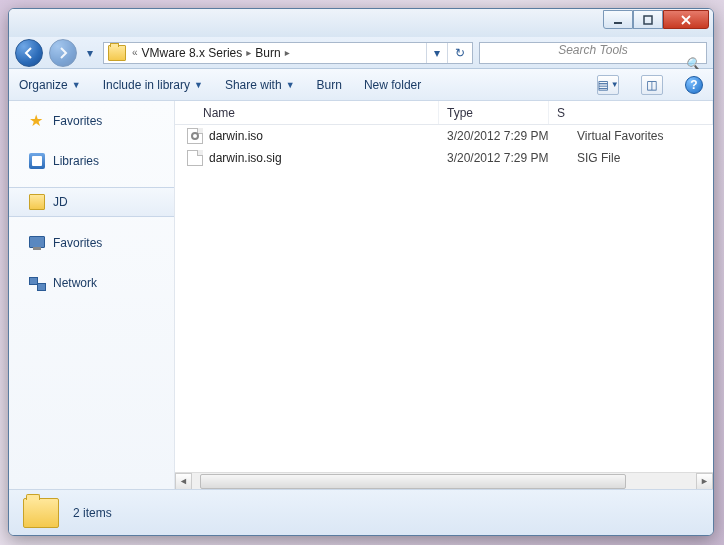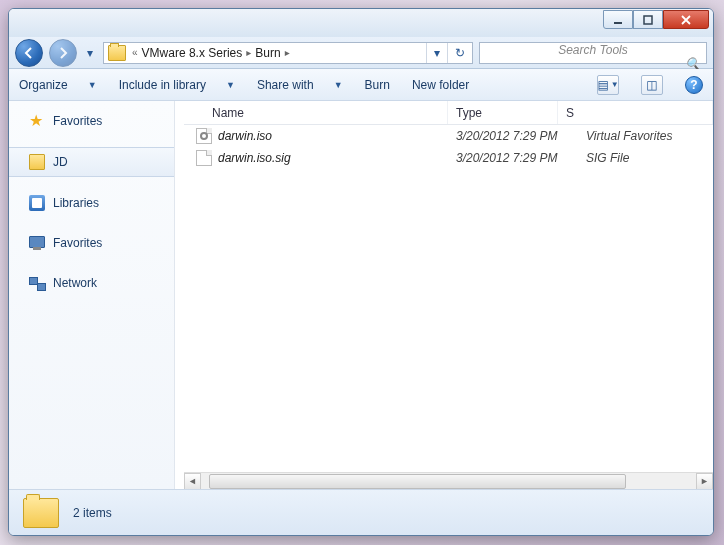--- a/index.html
+++ b/index.html
@@ -98,21 +98,21 @@
   .searchbox .mag { margin-left:auto; color:#2a5a95; }
   
   .toolbar {
     height: 32px;
     background: linear-gradient(#f5f9fe,#e3edf8);
     border-bottom: 1px solid #cbd8e8;
     display: flex; align-items: center;
     padding: 0 10px; gap: 22px;
     color: #1b3c66;
   }
-  .tbtn { display:flex; align-items:center; gap:20px;justify-content:space-between; }
+  .tbtn { display:flex; align-items:center; gap:4px;justify-content:space-between; }
   .tbtn .dd { font-size:9px; color:#2a5a95;}
   .toolbar .spacer { flex:1; }
   .ticon { width:22px; height:20px; border:1px solid #a8bcd4; background:linear-gradient(#fefefe,#e4ecf6); border-radius:2px; display:flex;align-items:center;justify-content:center; color:#2a5a95; }
   .help { width:18px;height:18px;border-radius:50%; background:radial-gradient(circle at 30% 25%, #7ec0ff, #1e6fc7); color:#fff; display:flex;align-items:center;justify-content:center; font-weight:bold; font-size:12px; border:1px solid #1a5aa3;}
   
   .body { flex:1; display:flex; background:#fff; }
   .sidebar {
     width: 166px;
     border-right: 1px solid #e0e6ee;
     background: linear-gradient(#fafcfe,#f2f6fb);
@@ -131,35 +131,35 @@
   }
   .sic { width:16px; height:16px; position:relative; }
   .sic.star { color:#f2b01e; font-size:16px; line-height:16px; }
   .sic.lib { background:linear-gradient(#6fa7e6,#2b6bb8); border-radius:2px; }
   .sic.lib::after{content:"";position:absolute;inset:3px;background:#fff;border-radius:1px;}
   .sic.user { background:linear-gradient(#ffe79a,#f4c94e); border:1px solid #c9a227; border-radius:1px;}
   .sic.comp::before{content:"";position:absolute;left:0;top:1px;width:14px;height:10px;background:#5a88c0;border:1px solid #2a5a95;border-radius:1px;}
   .sic.comp::after{content:"";position:absolute;left:4px;top:12px;width:8px;height:3px;background:#888;}
   .sic.net::before{content:"";position:absolute;left:0;top:2px;width:7px;height:6px;background:#5a88c0;border:1px solid #2a5a95;}
   .sic.net::after{content:"";position:absolute;left:8px;top:8px;width:7px;height:6px;background:#5a88c0;border:1px solid #2a5a95;}
-  .main { flex:1; display:flex; flex-direction:column;margin-left:9px; }
+  .main { flex:1; display:flex; flex-direction:column; }
   .cols {
     height: 24px;
     border-bottom: 1px solid #e4e8ee;
     display:flex; align-items:center;
     color:#334; font-size:12px;
   }
   .col { padding: 0 8px; border-right:1px solid #eef1f5; height:100%; display:flex; align-items:center;}
   .col.name{ width:264px; padding-left:28px; }
   .col.date{ width:130px; }
   .col.type{ width:110px; }
   .col.size{ flex:1; }
   .filelist { flex:1; overflow:hidden; }
   .row { display:flex; align-items:center; height:22px; color:#222;}
-  .row .cell{ padding:0 8px;font-style:italic; }
+  .row .cell{ padding:0 8px; }
   .row .cell.name{ width:264px; display:flex; align-items:center; gap:6px; padding-left:12px;}
   .row .cell.date{ width:130px; color:#444;}
   .row .cell.type{ width:110px; color:#444;}
   .fic { width:16px;height:16px;border:1px solid #bbb;background:#fff;position:relative;}
   .fic::before{content:"";position:absolute;right:-1px;top:-1px;width:5px;height:5px;background:#eee;border-left:1px solid #bbb;border-bottom:1px solid #bbb;}
   .fic.iso::after{content:"";position:absolute;inset:3px;border-radius:50%;border:2px solid #888;}
   .scrollbar-h {
     height:17px; background:#f0f0f0; border-top:1px solid #ddd;
     display:flex; align-items:center;
   }
@@ -262,27 +262,27 @@
         <span>?</span>
       </div>
   </div>
 
   <div class="body">
     <div class="sidebar">
       <div class="side-item">
         <span class="sic star">★</span>
         <span>Favorites</span>
       </div>
+      <div class="side-item">
+        <span class="sic lib"></span>
+        <span>Libraries</span>
+      </div>
       <div class="side-item sel">
         <span class="sic user"></span>
         <span>JD</span>
-      </div>
-      <div class="side-item">
-        <span class="sic lib"></span>
-        <span>Libraries</span>
       </div>
       <div class="side-item">
         <span class="sic comp"></span>
         <span>Favorites</span>
       </div>
       <div class="side-item">
         <span class="sic net"></span>
         <span>Network</span>
       </div>
     </div>

